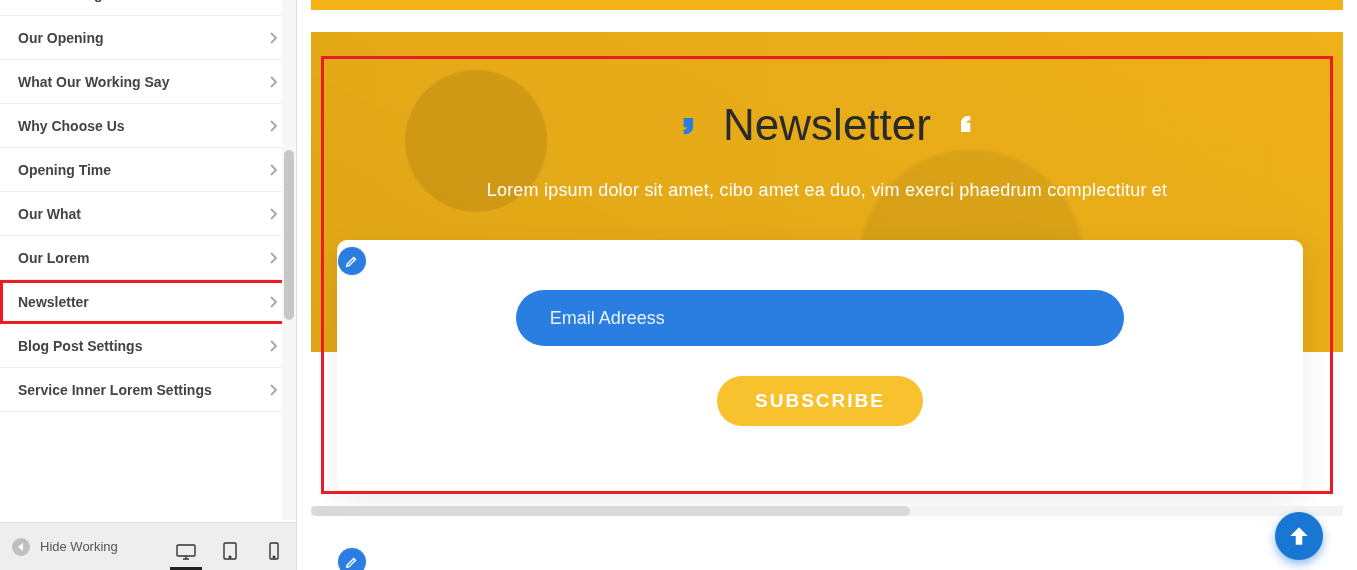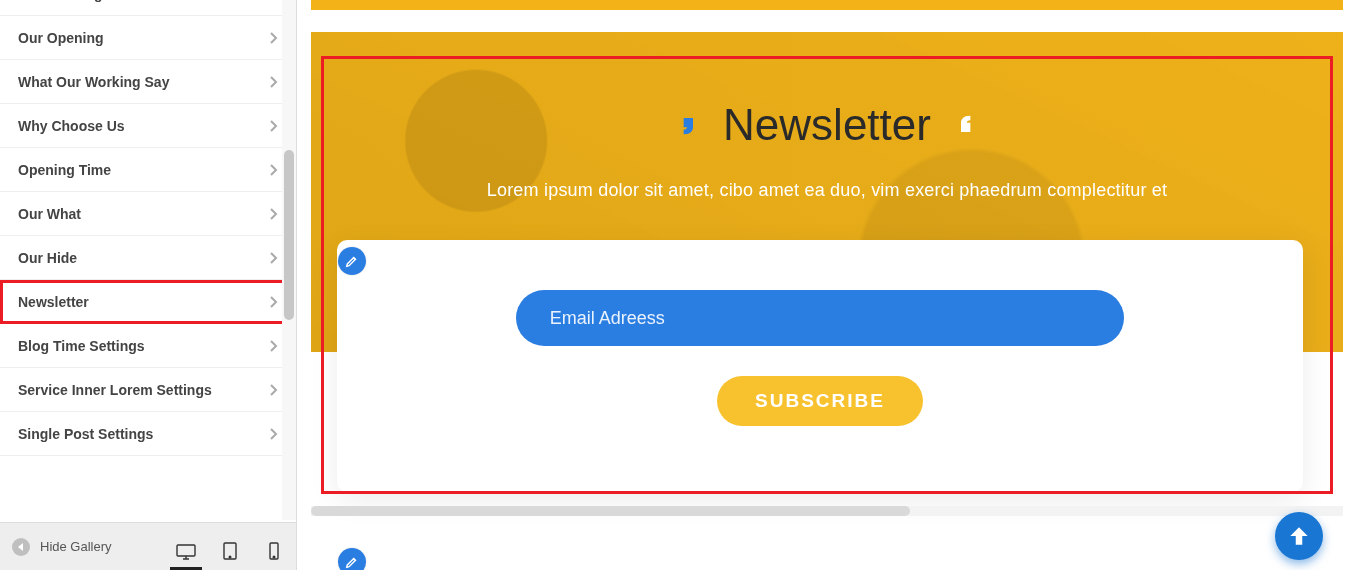--- a/index.html
+++ b/index.html
@@ -201,73 +201,65 @@
           </div>
           <div class="sidebar-item">
             <span>Our What</span>
             <span class="chev">
               <svg width="10" height="14" viewBox="0 0 10 14" fill="none" stroke="#aaa" stroke-width="2">
                 <path d="M3 2l5 5-5 5"></path>
               </svg>
             </span>
           </div>
           <div class="sidebar-item">
-            <span>Our Hide</span>
+            <span>Our Lorem</span>
             <span class="chev">
               <svg width="10" height="14" viewBox="0 0 10 14" fill="none" stroke="#aaa" stroke-width="2">
                 <path d="M3 2l5 5-5 5"></path>
               </svg>
             </span>
           </div>
           <div class="sidebar-item highlight">
             <span>Newsletter</span>
             <span class="chev">
               <svg width="10" height="14" viewBox="0 0 10 14" fill="none" stroke="#aaa" stroke-width="2">
                 <path d="M3 2l5 5-5 5"></path>
               </svg>
             </span>
           </div>
           <div class="sidebar-item">
-            <span>Blog Time Settings</span>
+            <span>Blog Post Settings</span>
             <span class="chev">
               <svg width="10" height="14" viewBox="0 0 10 14" fill="none" stroke="#aaa" stroke-width="2">
                 <path d="M3 2l5 5-5 5"></path>
               </svg>
             </span>
           </div>
           <div class="sidebar-item">
             <span>Service Inner Lorem Settings</span>
-            <span class="chev">
-              <svg width="10" height="14" viewBox="0 0 10 14" fill="none" stroke="#aaa" stroke-width="2">
-                <path d="M3 2l5 5-5 5"></path>
-              </svg>
-            </span>
-          </div>
-          <div class="sidebar-item">
-            <span>Single Post Settings</span>
             <span class="chev">
               <svg width="10" height="14" viewBox="0 0 10 14" fill="none" stroke="#aaa" stroke-width="2">
                 <path d="M3 2l5 5-5 5"></path>
               </svg>
             </span>
           </div>
         </div>
       <div class="sidebar-vscroll">
         <div class="thumb"></div>
       </div>
     </div>
 
     <div class="sidebar-footer">
       <div class="sf-left">
         <span class="circ">
           <svg width="8" height="8" viewBox="0 0 8 8" fill="currentColor">
               <path d="M6 0 L1 4 L6 8 Z"></path>
             </svg>
         </span>
-        <span class="sf-label">Hide Gallery</span>
+        <span class="sf-label">Hide Working</span>
       </div>
       <div class="sf-devices">
         <span class="dev-btn icon-desktop active">
           <svg width="20" height="16" viewBox="0 0 20 16" fill="none" stroke="#333" stroke-width="1.4">
             <rect x="1" y="1" width="18" height="11" rx="1"></rect>
               <path d="M7 15h6M10 12v3"></path>
           </svg>
         </span>
         <span class="dev-btn icon-tablet">
           <svg width="14" height="18" viewBox="0 0 14 18" fill="none" stroke="#333" stroke-width="1.4">

